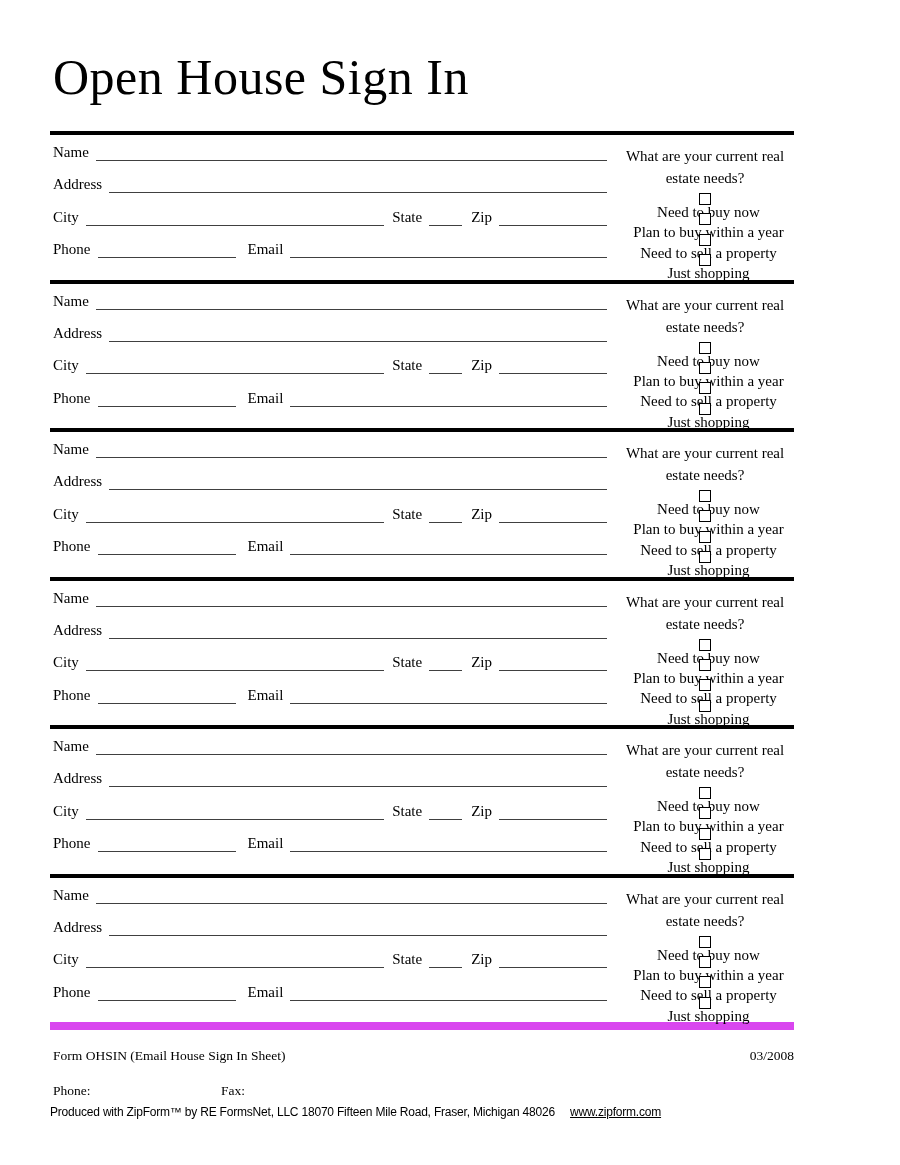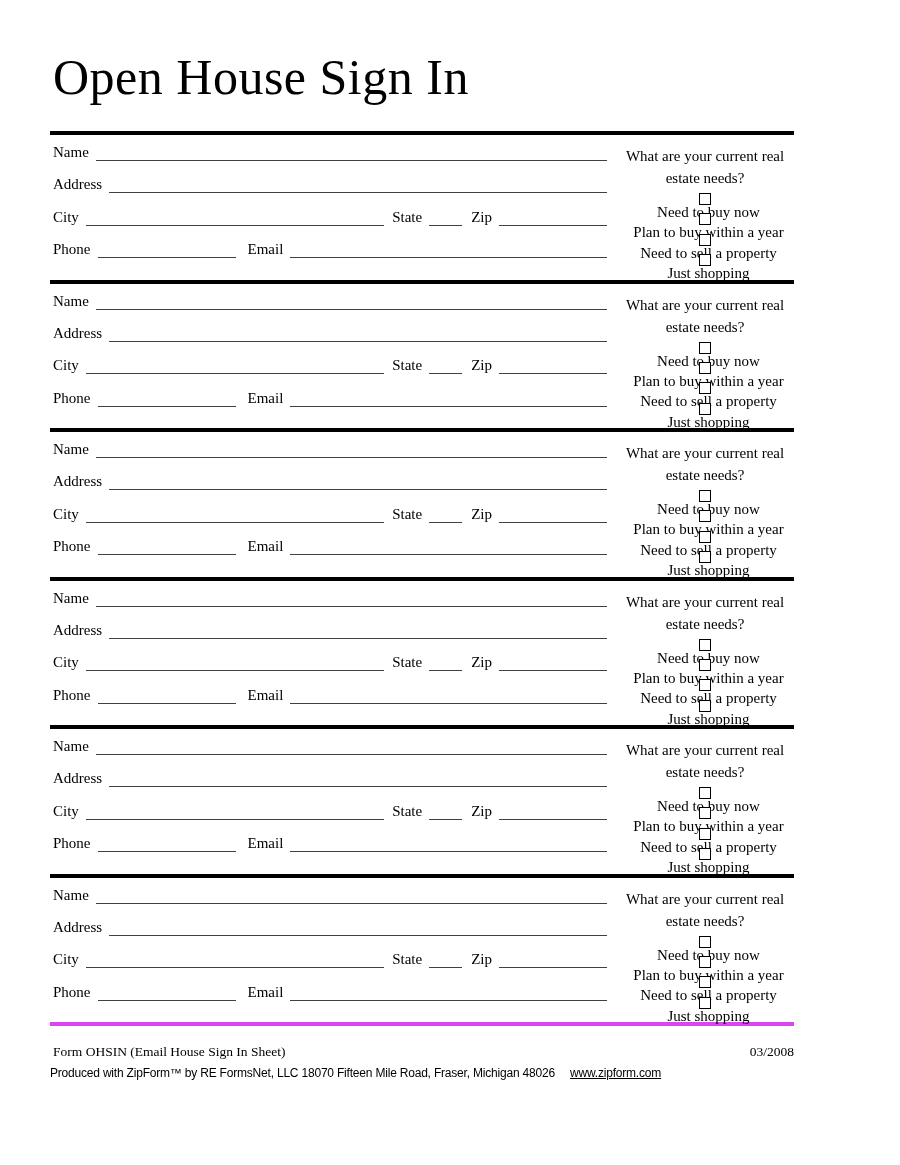--- a/index.html
+++ b/index.html
@@ -12,21 +12,21 @@
 
   
   .title {
     margin: 0; padding: 50px 0 0 3px;
     font-family: "Liberation Serif", serif;
     font-size: 50px; font-weight: 400; line-height: 1.1;
     letter-spacing: 0.5px; color: #000;
   }
 
   
-  .sections { margin-top: 26px; border-bottom: 4px solid #d946ef; }
+  .sections { margin-top: 26px; border-bottom: 8px solid #d946ef; }
   .entry { display: flex; height: 148.5px; border-top: 4px solid #000; }
 
   .fields { flex: 1 1 auto; margin-left: 3px; margin-top: -3px; }
   .row { display: flex; align-items: flex-end; height: 32.4px; }
   .row:first-child { height: 29px; }
   .lbl {
     font-size: 15px; line-height: 1; white-space: nowrap;
     margin-right: 7px; padding-bottom: 1px;
   }
   .line { border-bottom: 1.5px solid #404040; height: 10px; flex: none; }
@@ -348,19 +348,23 @@
       </div>
     </div>
   </section>
 </div>
 
   <div class="footer">
     <div class="f-row1">
       <span>Form OHSIN (Email House Sign In Sheet)</span>
       <span>03/2008</span>
     </div>
+    <div class="f-row2">
+      <span>Phone:</span>
+      <span class="fax">Fax:</span>
+    </div>
     <div class="f-row3">
       <span>Produced with ZipForm™ by RE FormsNet, LLC 18070 Fifteen Mile Road, Fraser, Michigan 48026</span>
       <span class="link">www.zipform.com</span>
     </div>
   </div>
 
 </div>
 
 </body></html>

